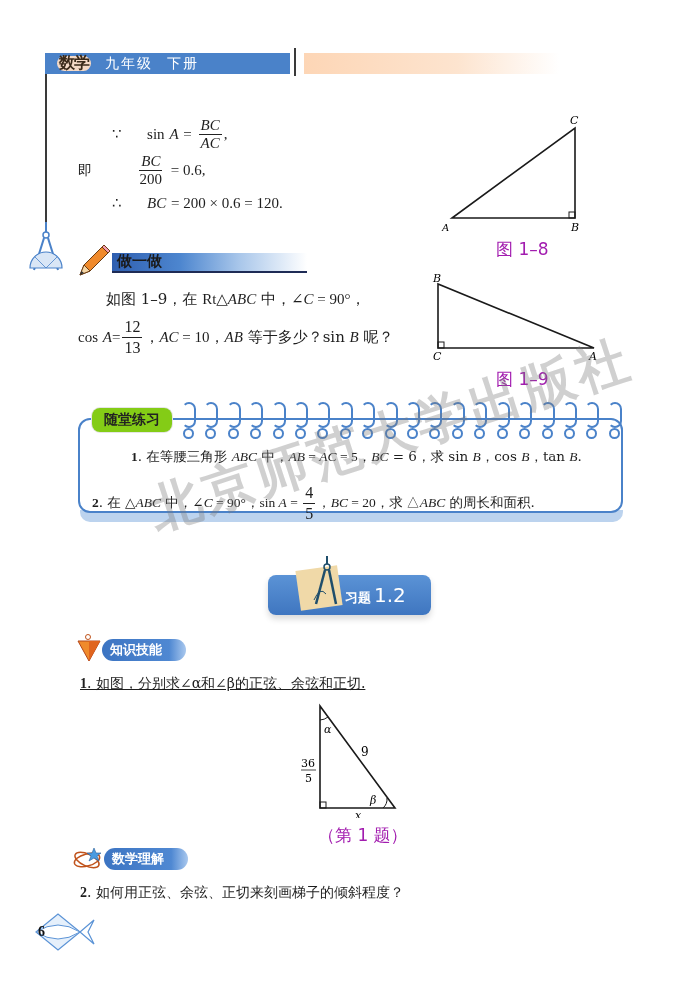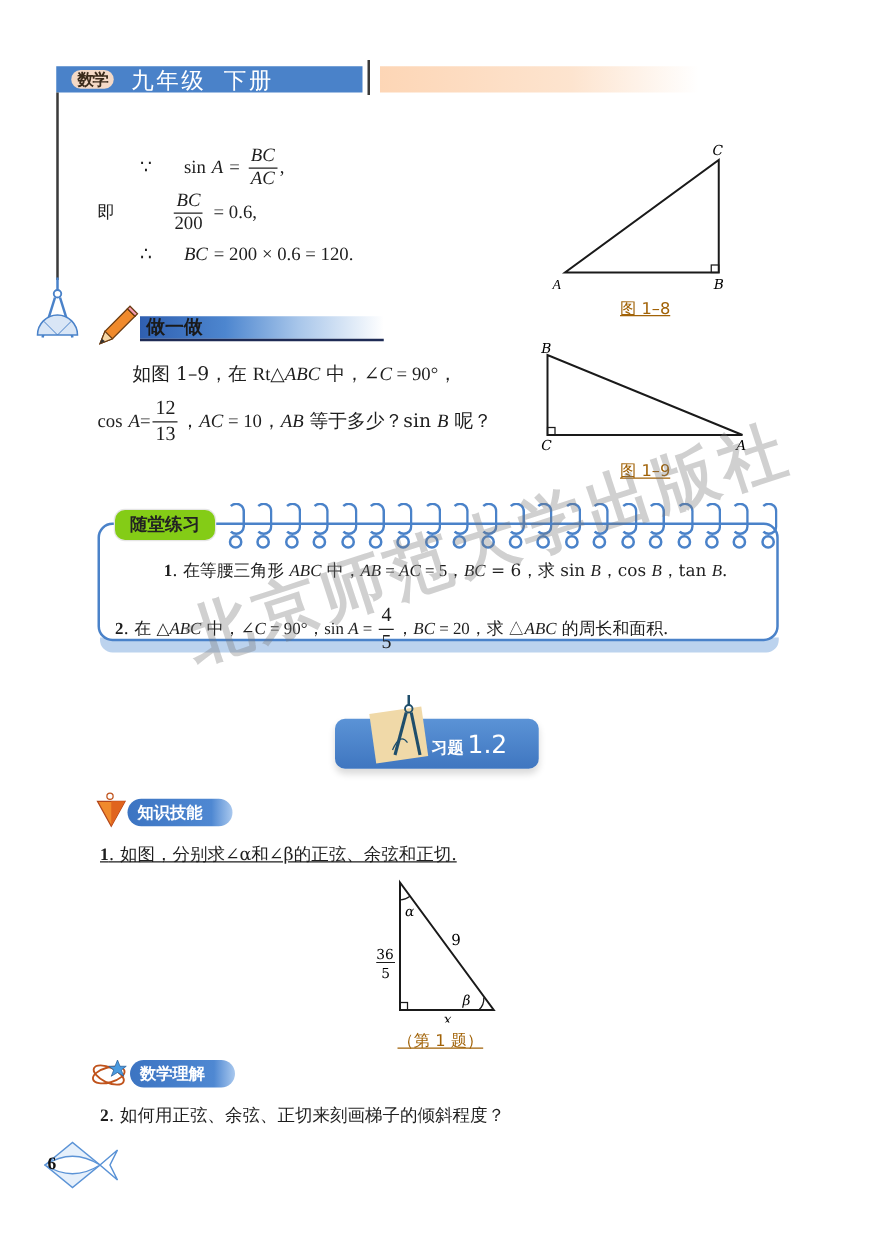--- a/index.html
+++ b/index.html
@@ -4,35 +4,35 @@
 <style>
   * { box-sizing: border-box; margin: 0; padding: 0; }
   html, body { width: 699px; height: 986px; background: #ffffff; overflow: hidden; }
   body { position: relative; font-family: "DejaVu Serif", "Liberation Serif", serif; color: #1e1e1e; }
   .abs { position: absolute; }
   .it { font-style: italic; font-family: "Liberation Serif", serif; }
   .rm { font-family: "Liberation Serif", serif; }
 
   
   .hdr-bar { left: 45px; top: 53px; width: 245px; height: 21px; background: #4a82c9; color: #fff; display:flex; align-items:center; padding-left: 12px; font-size: 14px; }
-  .logo-pill { display:inline-flex; align-items:center; justify-content:center; width: 34px; height: 15px; border-radius: 8px; background:#f4d9c6; color:#3a2a1a; font-size: 13px; font-weight: bold; margin-right: 14px; letter-spacing: -1px; }
-  .hdr-title { letter-spacing: 2px; font-family: "DejaVu Sans", sans-serif; font-size: 18px;}
+  .logo-pill { display:inline-flex; align-items:center; justify-content:center; width: 34px; height: 15px; border-radius: 8px; background:#f4d9c6; color:#3a2a1a; font-size: 16px; font-weight: bold; margin-right: 14px; letter-spacing: -1px; }
+  .hdr-title { letter-spacing: 2px; font-family: "DejaVu Sans", sans-serif; font-size: 14px;}
   .hdr-title span { margin-right: 14px; }
   .hdr-vline { left: 294px; top: 48px; width: 1.5px; height: 28px; background: #3a3a3a; }
   .hdr-grad { left: 304px; top: 53px; width: 255px; height: 21px; background: linear-gradient(90deg, #fdd6b6 0%, #fde4cf 60%, rgba(255,255,255,0) 100%); }
   .left-vline { left: 45px; top: 74px; width: 1.5px; height: 150px; background: #3a3a3a; }
 
   
   .math { font-size: 15px; line-height: 1; }
   .frac { display: inline-flex; flex-direction: column; align-items: center; vertical-align: middle; margin: 0 2px; }
   .frac .num { border-bottom: 1px solid #222; padding: 0 2px 1px; }
   .frac .den { padding: 1px 2px 0; }
   .frac.small { font-size: 16px; }
 
-  .fig-cap { font-size: 13px; font-family: "DejaVu Sans", sans-serif; color:#a16207;text-decoration:underline; }
+  .fig-cap { font-size: 17px; font-family: "DejaVu Sans", sans-serif; color:#a21caf; }
 
   
   .doit-bar { left: 112px; top: 253px; width: 195px; height: 20px; background: linear-gradient(90deg, #2f5fb0 0%, #4d86cf 35%, #a8c6ea 65%, rgba(255,255,255,0) 100%); border-bottom: 2px solid #1e2b55; }
   .doit-label { left: 117px; top: 252px; font-size: 15px; font-weight: bold; color: #1a1a1a; font-family:"DejaVu Sans",sans-serif; }
   .doit-text { font-size: 15px; }
 
   
   .practice { left: 78px; top: 418px; width: 545px; height: 95px; border: 2px solid #4a82c9; border-radius: 12px; background:#fff; }
   .practice-shadow { left: 80px; top: 510px; width: 543px; height: 12px; background: #bcd3ee; border-radius: 0 0 10px 10px; }
   .practice-tab { left: 92px; top: 408px; width: 80px; height: 24px; background:#84cc16; border-radius: 8px; font-family:"DejaVu Sans",sans-serif; font-weight:bold; font-size:14px; display:flex; align-items:center; justify-content:center; color:#222; box-shadow: 0 0 0 1px #e5e5e5; }

